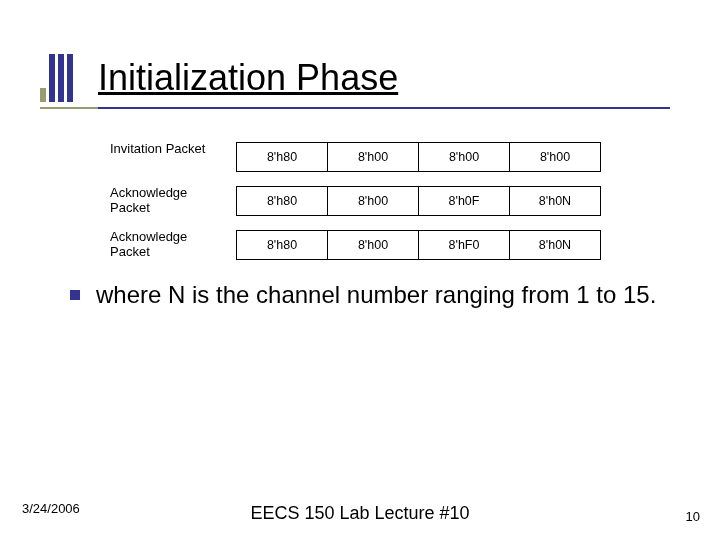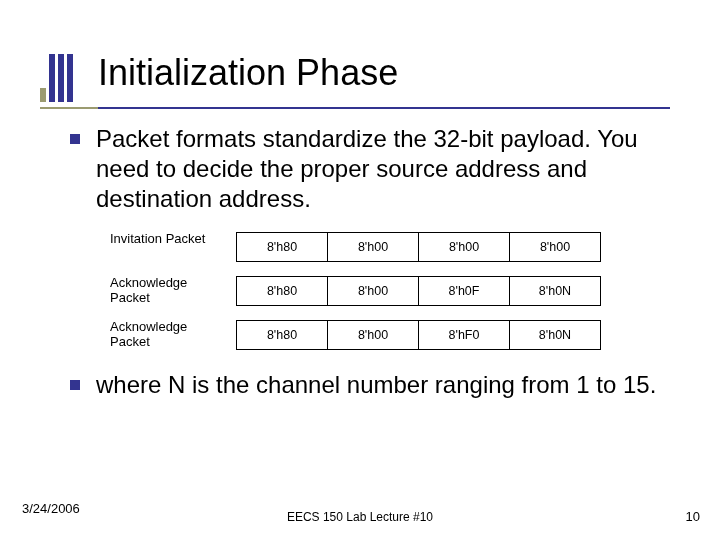--- a/index.html
+++ b/index.html
@@ -17,21 +17,22 @@
     width: 720px;
     height: 540px;
     position: relative;
     box-sizing: border-box;
   }
   .title-wrap {
     position: absolute;
     left: 40px;
     top: 54px;
     display: flex;
-    align-items: flex-start;
+    align-items: center;
+    text-decoration: underline;
   }
   .title-bars {
     display: flex;
     align-items: flex-end;
     margin-right: 22px;
     height: 48px;
   }
   .bar {
     width: 6px;
     background: #333490;
@@ -121,21 +122,21 @@
     left: 22px;
     bottom: 24px;
     font-size: 13px;
   }
   .footer-center {
     position: absolute;
     left: 0;
     right: 0;
     bottom: 16px;
     text-align: center;
-    font-size: 12px;
+    font-size: 18px;
   }
   .footer-num {
     position: absolute;
     right: 20px;
     bottom: 16px;
     font-size: 13px;
   }
   .bullet2 {
     margin-top: 8px;
   }
@@ -151,24 +152,20 @@
       <div class="bar mid1"></div>
       <div class="bar mid2"></div>
       <div class="bar tall"></div>
     </div>
     <div class="title">Initialization Phase</div>
   </div>
   <div class="title-rule"></div>
 
   <div class="body">
 
-    <div class="bullet">
-      <div class="sq"></div>
-      <div class="txt">Packet formats standardize the 32-bit payload. You need to decide the proper source address and destination address.</div>
-    </div>
 
     <div class="tables">
 
       <div class="trow">
         <div class="rlabel">Invitation Packet</div>
         <div class="cells">
           <div class="cell">8'h80</div>
           <div class="cell">8'h00</div>
           <div class="cell">8'h00</div>
           <div class="cell">8'h00</div>

